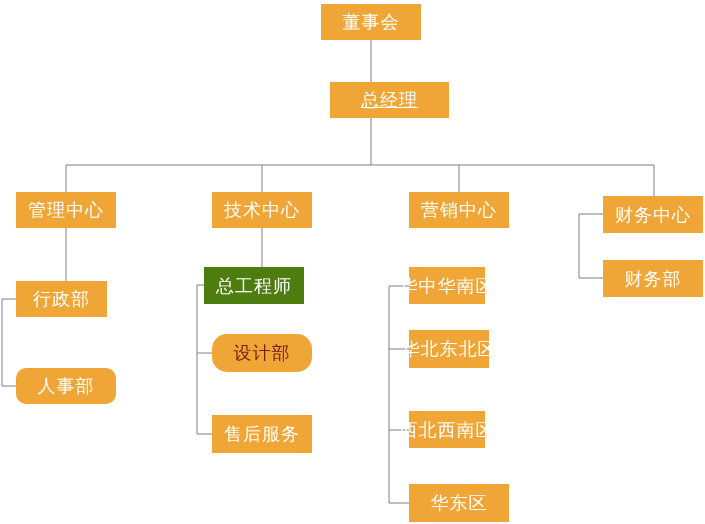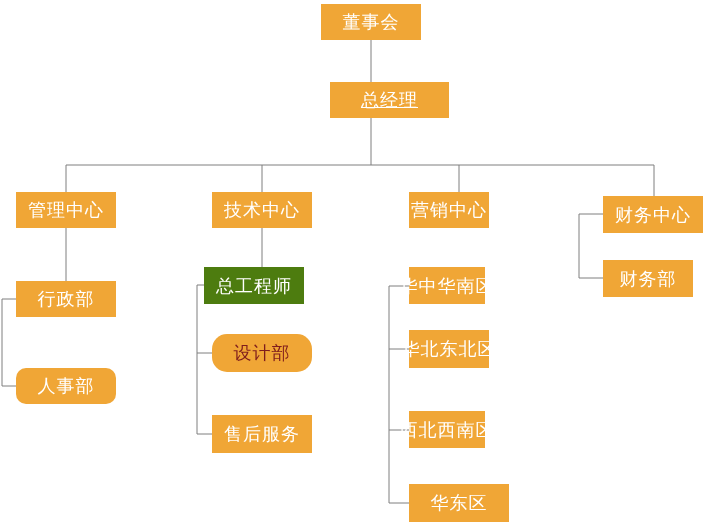--- a/index.html
+++ b/index.html
@@ -55,26 +55,26 @@
       <polyline points="197,353 212,353" fill="none" stroke="#7F7F7F" stroke-width="1"></polyline>
       <polyline points="409,286 389,286 389,503 409,503" fill="none" stroke="#7F7F7F" stroke-width="1"></polyline>
       <polyline points="389,349 409,349" fill="none" stroke="#7F7F7F" stroke-width="1"></polyline>
       <polyline points="389,430 409,430" fill="none" stroke="#7F7F7F" stroke-width="1"></polyline>
       <polyline points="603,214 579,214 579,278 603,278" fill="none" stroke="#7F7F7F" stroke-width="1"></polyline>
     </svg>
 
 <div class="node" style="left: 321px; top: 4px; width: 100px; height: 36px; background: rgb(240, 166, 54); color: rgb(255, 255, 255);">董事会</div>
     <div class="node" style="left: 330px; top: 82px; width: 119px; height: 36px; background: rgb(240, 166, 54); color: rgb(255, 255, 255); text-decoration: underline;">总经理</div>
     <div class="node" style="left: 16px; top: 192px; width: 100px; height: 36px; background: rgb(240, 166, 54); color: rgb(255, 255, 255);">管理中心</div>
-    <div class="node" style="left: 16px; top: 281px; width: 100px; height: 36px; background: rgb(240, 166, 54); color: rgb(255, 255, 255);">行政部</div>
+    <div class="node" style="left: 16px; top: 281px; width: 91px; height: 36px; background: rgb(240, 166, 54); color: rgb(255, 255, 255);">行政部</div>
     <div class="node" style="left: 16px; top: 368px; width: 100px; height: 36px; background: rgb(240, 166, 54); color: rgb(255, 255, 255); border-radius: 10px;">人事部</div>
     <div class="node" style="left: 212px; top: 192px; width: 100px; height: 36px; background: rgb(240, 166, 54); color: rgb(255, 255, 255);">技术中心</div>
     <div class="node" style="left: 204px; top: 267px; width: 100px; height: 37px; background: #4d7c0f; color: rgb(255, 255, 255);">总工程师</div>
     <div class="node" style="left: 212px; top: 334px; width: 100px; height: 38px; background: rgb(240, 166, 54); color: #7f1d1d; border-radius: 15px;">设计部</div>
     <div class="node" style="left: 212px; top: 415px; width: 100px; height: 38px; background: rgb(240, 166, 54); color: rgb(255, 255, 255);">售后服务</div>
-    <div class="node" style="left: 409px; top: 192px; width: 80px; height: 36px; background: rgb(240, 166, 54); color: rgb(255, 255, 255);">营销中心</div>
+    <div class="node" style="left: 409px; top: 192px; width: 100px; height: 36px; background: rgb(240, 166, 54); color: rgb(255, 255, 255);">营销中心</div>
     <div class="node" style="left: 409px; top: 267px; width: 76px; height: 37px; background: rgb(240, 166, 54); color: rgb(255, 255, 255);">华中华南区</div>
     <div class="node" style="left: 409px; top: 330px; width: 80px; height: 38px; background: rgb(240, 166, 54); color: rgb(255, 255, 255);">华北东北区</div>
     <div class="node" style="left: 409px; top: 411px; width: 76px; height: 37px; background: rgb(240, 166, 54); color: rgb(255, 255, 255);">西北西南区</div>
     <div class="node" style="left: 409px; top: 484px; width: 100px; height: 38px; background: rgb(240, 166, 54); color: rgb(255, 255, 255);">华东区</div>
     <div class="node" style="left: 603px; top: 196px; width: 100px; height: 37px; background: rgb(240, 166, 54); color: rgb(255, 255, 255);">财务中心</div>
-    <div class="node" style="left: 603px; top: 260px; width: 90px; height: 37px; background: rgb(240, 166, 54); color: rgb(255, 255, 255);">财务部</div>
+    <div class="node" style="left: 603px; top: 260px; width: 100px; height: 37px; background: rgb(240, 166, 54); color: rgb(255, 255, 255);">财务部</div>
   </div>
 
 </body></html>

